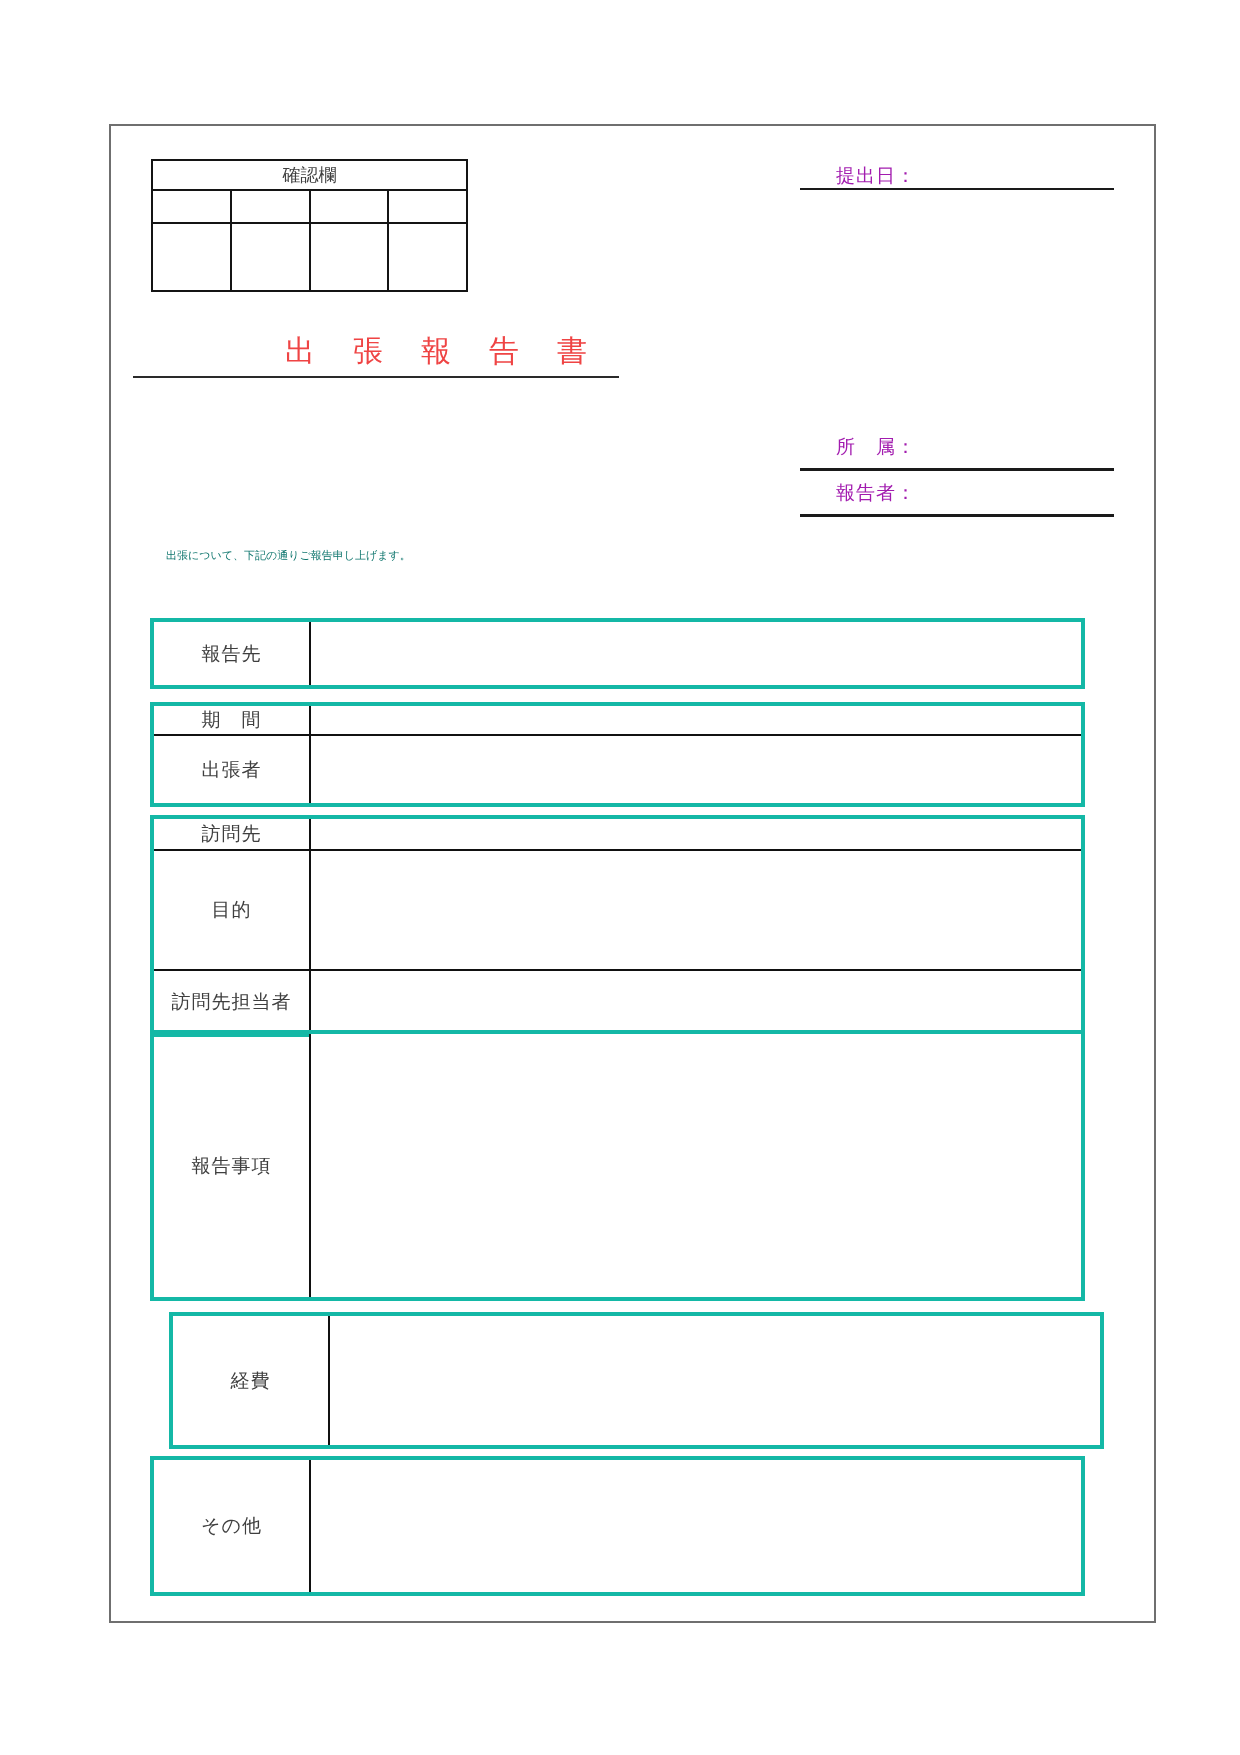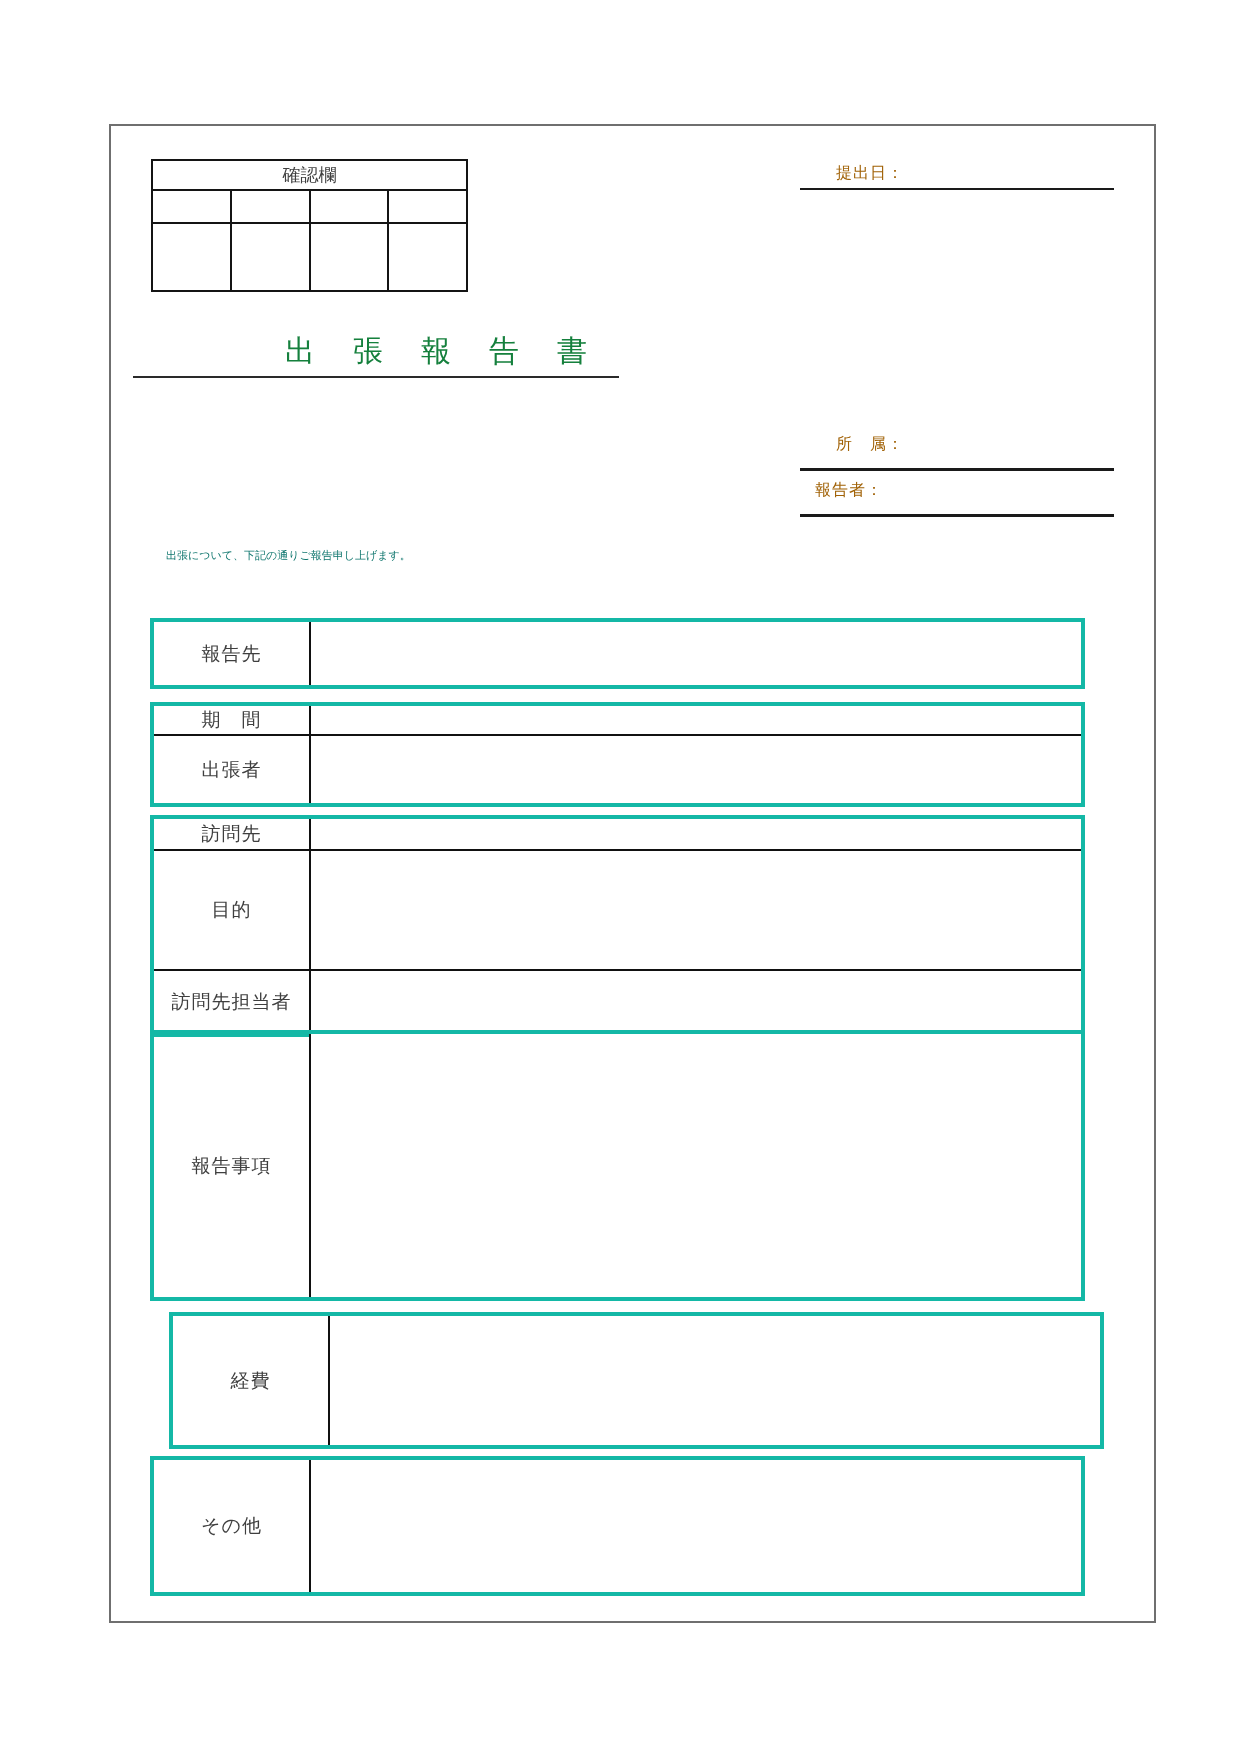--- a/index.html
+++ b/index.html
@@ -17,25 +17,25 @@
   
   .confirm-table{
     left:151px;top:159px;width:317px;
     border-collapse:collapse;table-layout:fixed;
   }
   .confirm-table td{
     border:2px solid #141414;padding:0;text-align:center;
     vertical-align:middle;font-size:18px;color:#3f3f3f;
   }
   
-  .field-label{font-size:16px;color:#a16207;letter-spacing:1px;white-space:nowrap;}
+  .field-label{font-size:19px;color:#a21caf;letter-spacing:1px;white-space:nowrap;}
   .blank-line{background:#1a1a1a;}
   
   .doc-title{
-    left:256px;top:331px;font-size:30px;color:#15803d;
+    left:256px;top:331px;font-size:30px;color:#ef4444;
     letter-spacing:4px;white-space:nowrap;
   }
   .title-underline{left:133px;top:376px;width:457px;height:2px;background:#2a2a2a;}
   
   .intro-text{left:137px;top:548px;font-size:11px;color:#0f766e;}
   
   .form-table{
     left:150px;width:935px;position:absolute;
     border-collapse:collapse;table-layout:fixed;
     border:4px solid #14b8a6;
@@ -73,21 +73,21 @@
   </table>
 
 <div class="abs field-label" style="left:807px;top:163px;">提出日：</div>
 <div class="abs blank-line" style="left:800px;top:188px;width:285px;height:2px;"></div>
 
 <div class="abs doc-title">出　張　報　告　書</div>
 <div class="abs title-underline"></div>
 
 <div class="abs field-label" style="left:807px;top:434px;">所　属：</div>
 <div class="abs blank-line" style="left:800px;top:468px;width:285px;height:3px;"></div>
-<div class="abs field-label" style="left:786px;top:480px;">報告者：</div>
+<div class="abs field-label" style="left:807px;top:480px;">報告者：</div>
 <div class="abs blank-line" style="left:800px;top:514px;width:285px;height:3px;"></div>
 
 <div class="abs intro-text">出張について、下記の通りご報告申し上げます。</div>
 
 <table class="form-table" style="top:618px;">
   <tbody>
       <tr style="height:67px;">
     <td class="lbl">報告先</td>
     <td class="val"></td>
   </tr>

